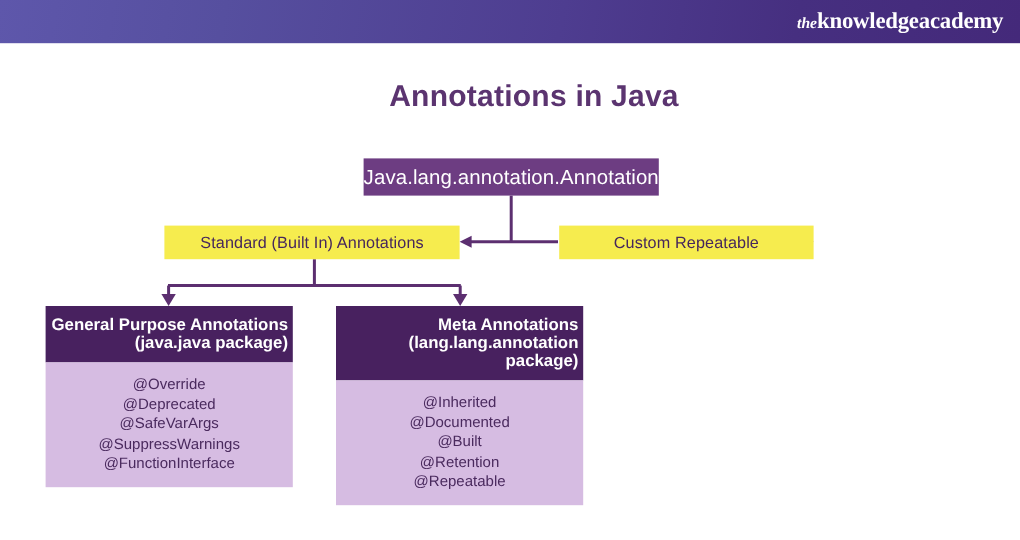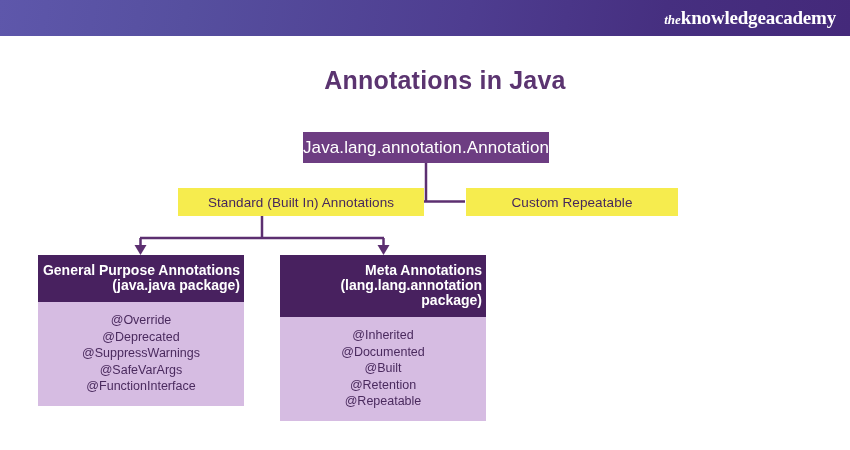--- a/index.html
+++ b/index.html
@@ -45,21 +45,21 @@
     left:303px;top:132px;width:246px;height:31px;
     background:#6d3d82;color:#ffffff;
     font-size:17px;font-weight:400;letter-spacing:0.1px;
   }
 
   .node-yellow{
     background:#f6ec4e;color:#46275c;
     font-size:13.5px;font-weight:400;letter-spacing:0.1px;
     height:28px;
   }
-  .node-standard{left:137px;top:188px;width:246px;margin-left:41px;}
+  .node-standard{left:137px;top:188px;width:246px;}
   .node-custom{left:466px;top:188px;width:212px;}
 
   
   .panel{position:absolute;}
   .panel-head{
     background:#48215f;color:#ffffff;
     font-size:14px;font-weight:700;line-height:15px;
     padding:8px 4px 9px 4px;
     text-align:right;box-sizing:border-box;
   }
@@ -120,22 +120,22 @@
   </div>
 
   <div class="panel panel-left">
     <div class="panel-head">
       <span>General Purpose Annotations</span><br>
       <span>(java.java package)</span>
     </div>
     <div class="panel-body">
       <span class="ann">@Override</span>
       <span class="ann">@Deprecated</span>
+      <span class="ann">@SafeVarArgs</span>
       <span class="ann">@SuppressWarnings</span>
-      <span class="ann">@SafeVarArgs</span>
       <span class="ann">@FunctionInterface</span>
     </div>
   </div>
 
   <div class="panel panel-right">
     <div class="panel-head">
       <span>Meta Annotations</span><br>
       <span>(lang.lang.annotation package)</span>
     </div>
     <div class="panel-body">

